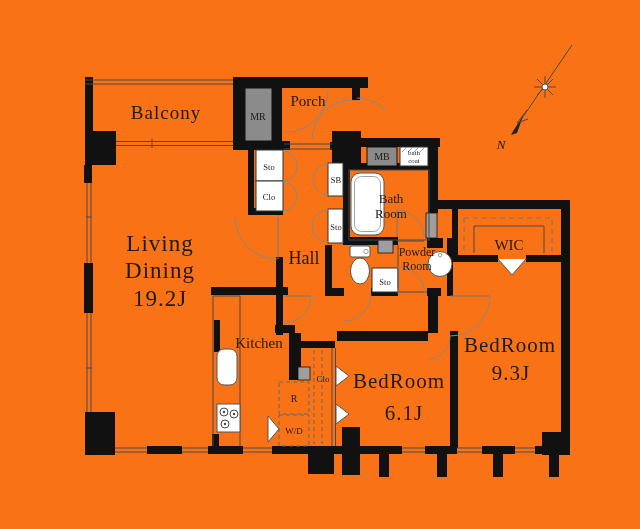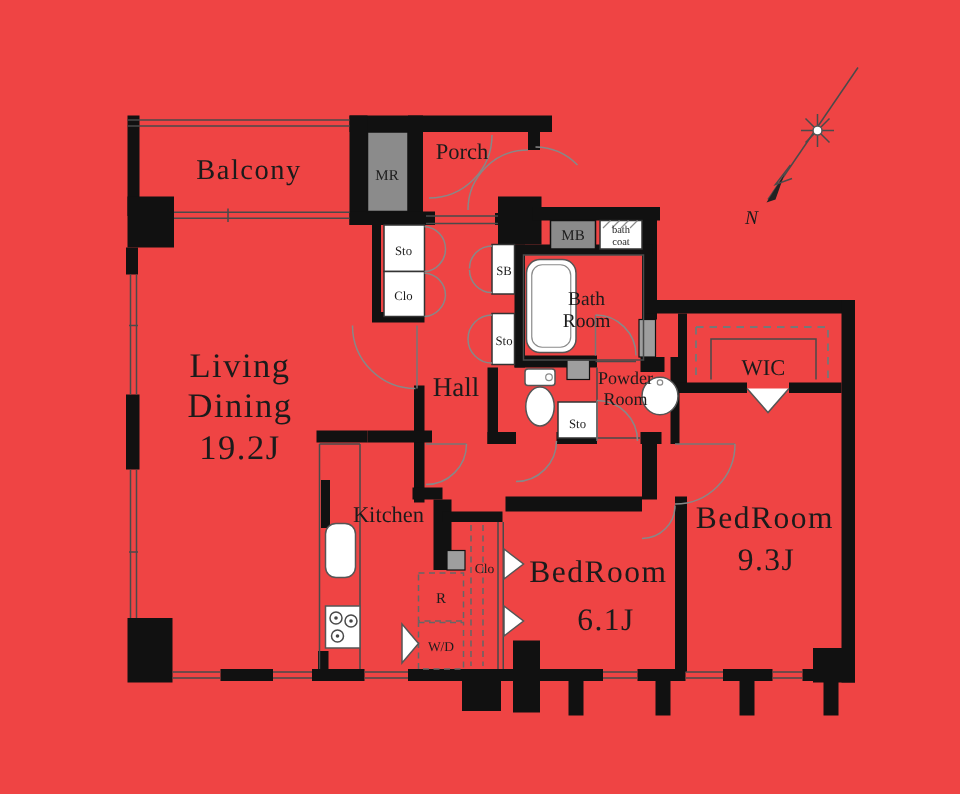--- a/index.html
+++ b/index.html
@@ -1,16 +1,16 @@
 <!DOCTYPE html>
 <html><head>
 <meta charset="utf-8">
 <style>
   html,body{margin:0;padding:0;background:#fff;}
-  #stage{position:relative;width:640px;height:529px;background:#ef4444;overflow:hidden;}
+  #stage{position:relative;width:640px;height:529px;background:#f97316;overflow:hidden;}
   svg{display:block;}
   .wall{fill:#111111;stroke:none;}
   .thin{stroke:#4a4a4a;stroke-width:1;fill:none;}
   .thin2{stroke:#8a8a8a;stroke-width:0.8;fill:none;}
   .arc{stroke:#888888;stroke-width:1;fill:none;}
   .leaf{stroke:#777777;stroke-width:1;fill:none;}
   .dash{stroke:#666666;stroke-width:1;fill:none;stroke-dasharray:4 3;}
   .dash2{stroke:#777777;stroke-width:1.2;fill:none;stroke-dasharray:5 4;}
   .fixture{stroke:#555555;stroke-width:1;fill:#ffffff;}
   .fold{stroke:#555555;stroke-width:1;fill:#ffffff;}

